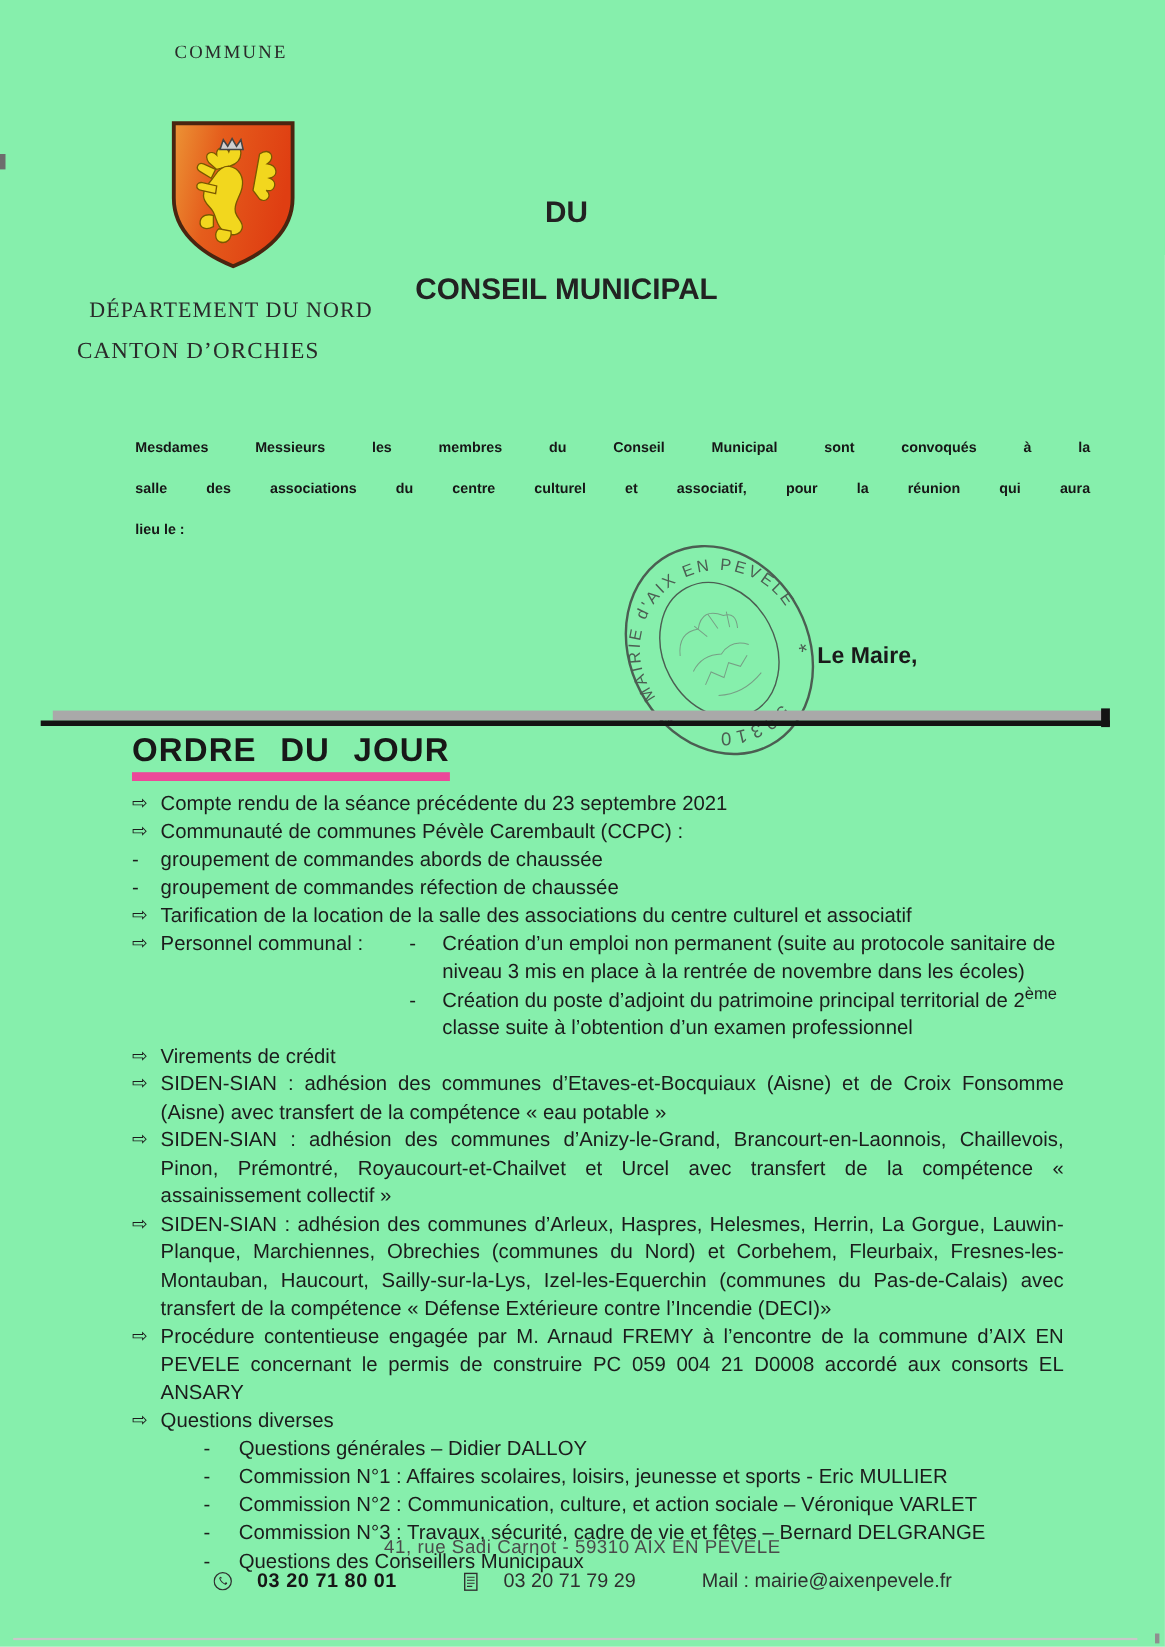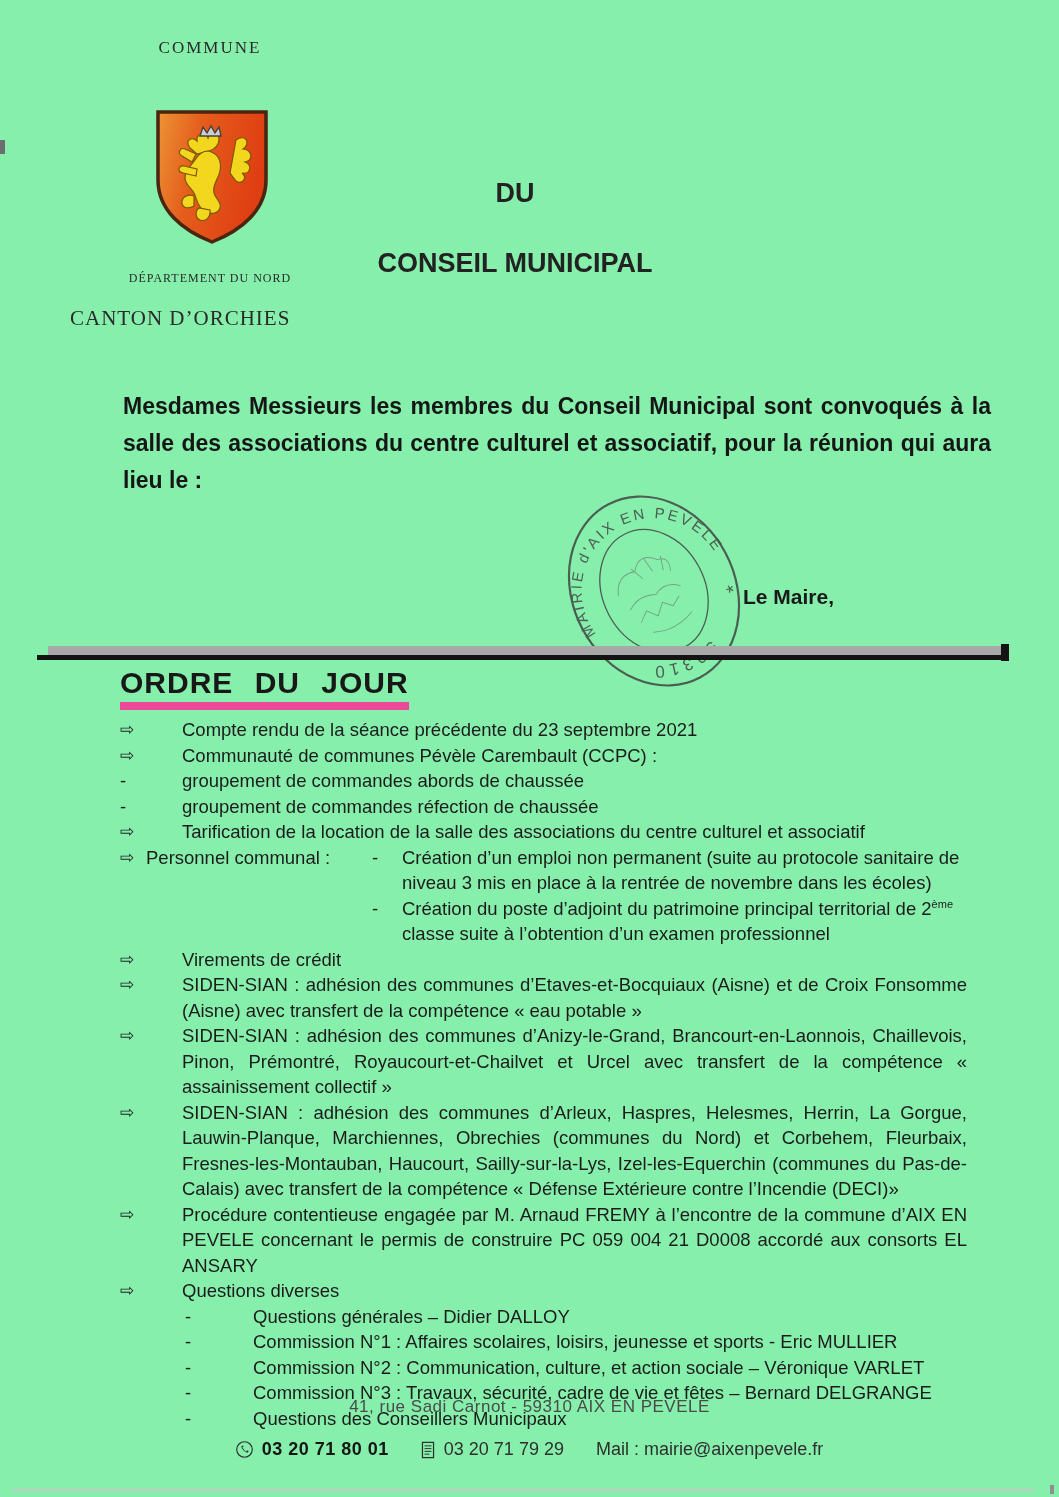--- a/index.html
+++ b/index.html
@@ -8,65 +8,65 @@
     font-family:"Liberation Sans",sans-serif;color:#1c1c1c;overflow:hidden;
     margin:0 auto;
   }
   
   .commune-block{position:absolute;left:88px;top:38px;width:244px;text-align:center;
     font-family:"Liberation Serif",serif;color:#2a2a2a;}
   .commune-label{font-size:17px;letter-spacing:2px;}
   .commune-name{font-size:22px;letter-spacing:1px;margin-top:7px;}
   .crest{position:absolute;left:150px;top:106px;width:124px;height:142px;}
   .dept-label{position:absolute;left:70px;top:271px;width:280px;text-align:center;
-    font-family:"Liberation Serif",serif;font-size:12px;letter-spacing:1px;color:#2a2a2a;}
+    font-family:"Liberation Serif",serif;font-size:20px;letter-spacing:1px;color:#2a2a2a;}
   .canton-label{position:absolute;left:70px;top:306px;width:280px;text-align:left;
     font-family:"Liberation Serif",serif;font-size:21px;letter-spacing:1px;color:#2a2a2a;}
   .title-line{position:absolute;left:315px;width:400px;text-align:center;
     font-size:27px;font-weight:bold;color:#222;}
   .title-1{top:103px;}
   .title-2{top:178px;}
   .title-3{top:248px;}
   
   .intro{position:absolute;left:123px;top:388px;width:868px;
-    font-size:23px;font-weight:bold;line-height:37px;color:#161616;}
+    font-size:13px;font-weight:bold;line-height:37px;color:#161616;}
   .intro .jline{text-align:justify;text-align-last:justify;}
   .intro .lline{text-align:left;}
   .date-line{position:absolute;left:155px;top:511px;width:840px;text-align:center;
     font-size:25px;font-weight:bold;color:#161616;z-index:2;}
   .signature{position:absolute;left:743px;top:585px;font-size:21px;font-weight:bold;color:#1a1a1a;z-index:4;}
   .stamp{position:absolute;left:548px;top:484px;width:212px;height:214px;opacity:.82;z-index:1;}
   
   .divider-gray{position:absolute;left:48px;top:646px;width:957px;height:9px;background:#a9a9a9;z-index:3;}
   .divider-black{position:absolute;left:37px;top:655px;width:972px;height:5px;background:#141414;z-index:3;}
   .divider-endcap{position:absolute;left:1001px;top:644px;width:8px;height:17px;background:#141414;z-index:3;}
   
   .agenda{position:absolute;left:120px;top:666px;width:847px;font-size:18.5px;line-height:25.5px;color:#1c1c1c;}
   .agenda-title{display:inline-block;font-size:30px;font-weight:bold;line-height:34px;
     letter-spacing:1px;word-spacing:12px;color:#181818;border-bottom:8px solid #ec4899;
     padding-bottom:2px;margin-bottom:7px;}
   .item{display:flex;align-items:flex-start;}
   .item .bullet{flex:none;width:26px;font-size:17px;}
   .item .dash-b{flex:none;width:26px;}
-  .item .txt{flex:1;margin-left:36px;}
+  .item .txt{flex:1;}
   .item.justify .txt{text-align:justify;}
   .sub-indent{margin-left:65px;}
   .sub-indent .dash-b{width:32px;}
   .pers-row{display:flex;align-items:flex-start;}
   .pers-label{flex:none;width:252px;display:flex;}
   .pers-label .bullet{flex:none;width:26px;font-size:17px;}
   .pers-subs{flex:1;}
   .pers-sub{display:flex;}
   .pers-sub .dash-b{flex:none;width:30px;}
-  sup{font-size:11px;line-height:0;}
+  sup{font-size:15px;line-height:0;}
   
   .footer{position:absolute;left:0;top:1397px;width:1059px;text-align:center;color:#3a3a3a;}
   .footer-address{font-size:17px;letter-spacing:.5px;color:#4a4a4a;}
-  .footer-contact{margin-top:22px;font-size:18px;color:#2f2f2f;display:flex;
-    justify-content:center;align-items:center;gap:9px;}
+  .footer-contact{margin-top:10px;font-size:18px;color:#2f2f2f;display:flex;
+    justify-content:center;align-items:center;gap:23px;}
   .footer-contact .phone-strong{font-weight:bold;color:#161616;letter-spacing:.5px;}
   .icon{display:inline-block;vertical-align:middle;}
   .gap{display:inline-block;width:14px;}
   
   .scan-tick-left{position:absolute;left:0;top:140px;width:5px;height:14px;background:#6d6d6d;}
   .bottom-scan-line{position:absolute;left:12px;top:1489px;width:1022px;height:2px;background:#c9c9c9;}
   .bottom-scan-tick{position:absolute;left:1050px;top:1485px;width:4px;height:9px;background:#8f8f8f;}
 </style>
 </head>
 <body>

